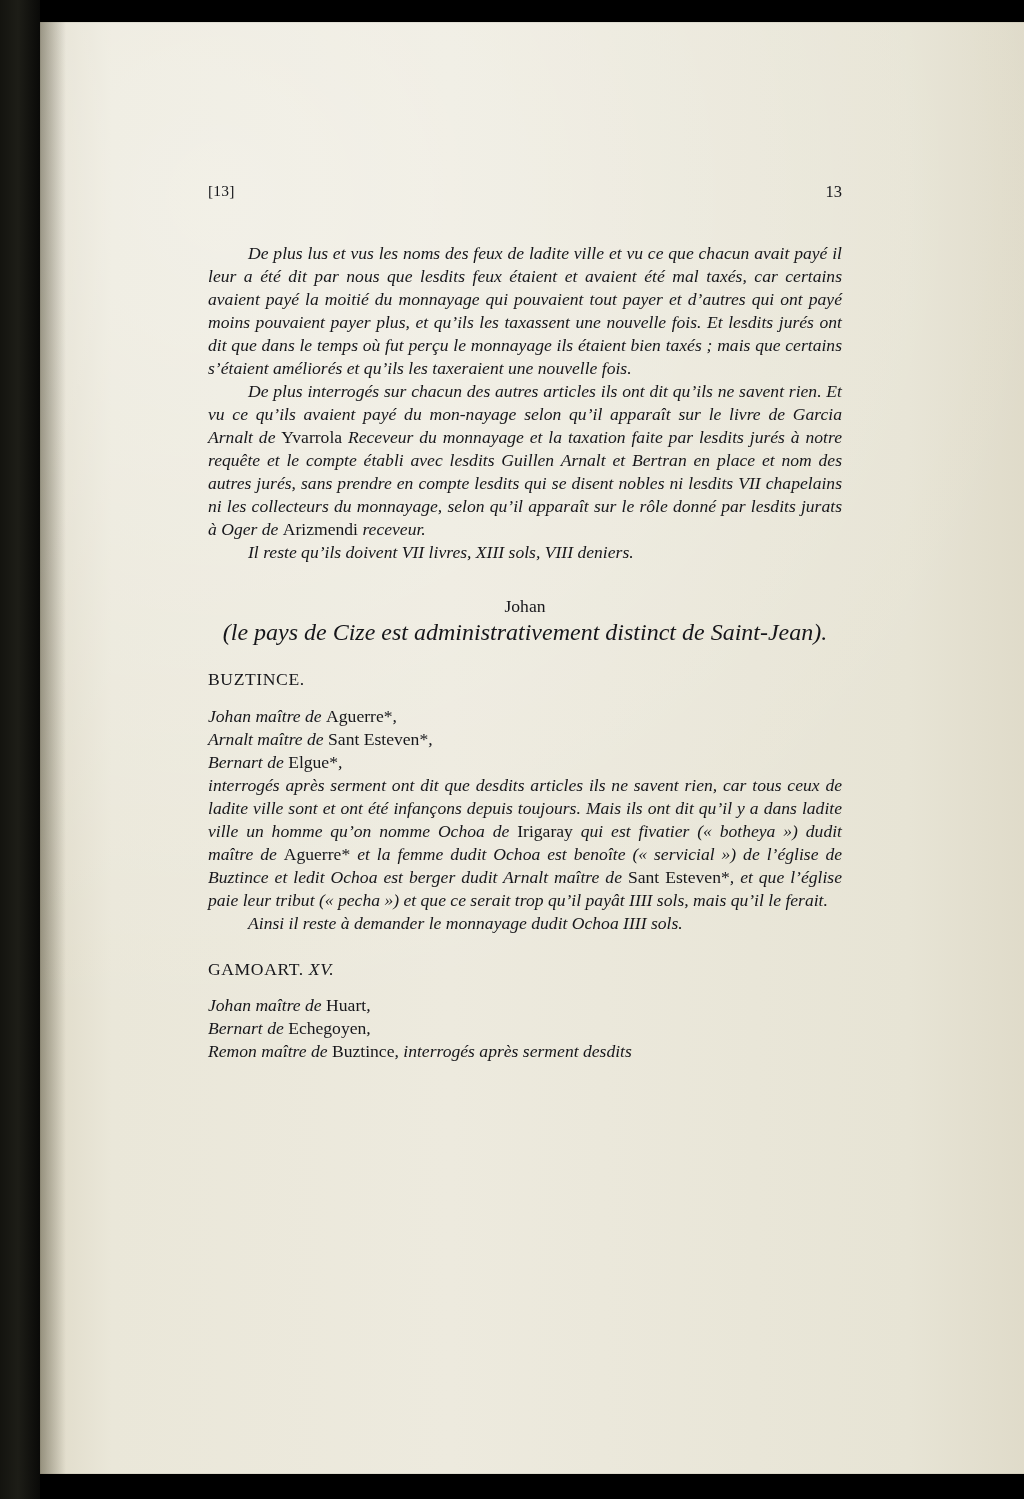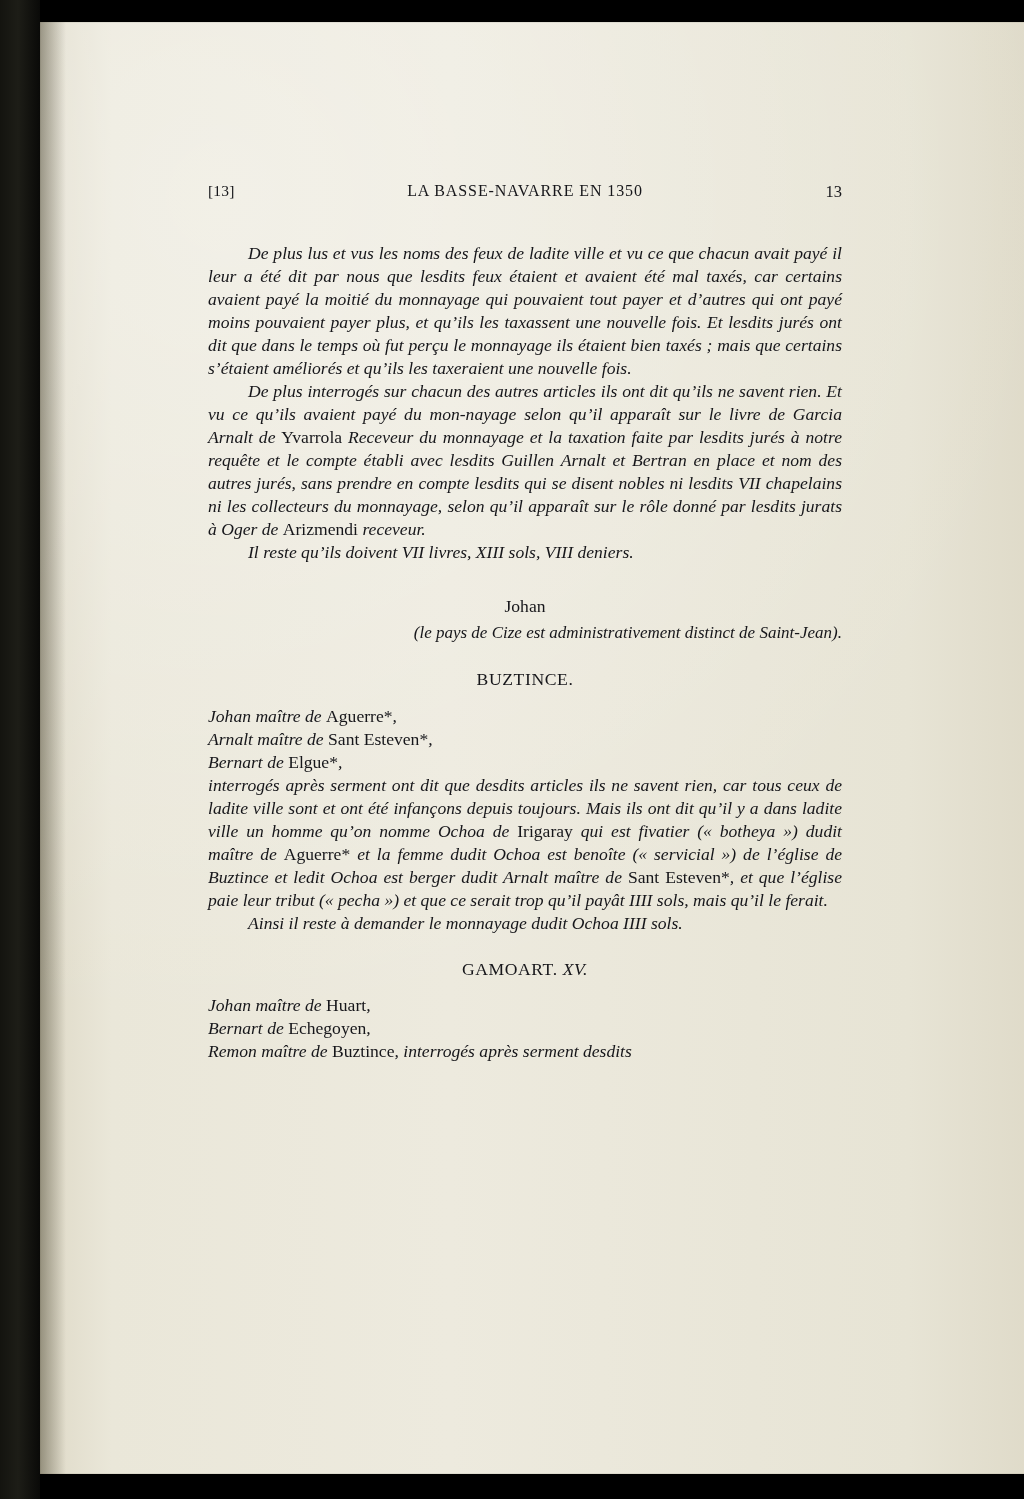--- a/index.html
+++ b/index.html
@@ -107,31 +107,30 @@
   }
   .roman { font-style: normal; }
 
   .center-line {
     text-align: center;
     font-style: normal;
     font-size: 17.6px;
     line-height: 25.6px;
   }
   .section-note {
-    text-align: right;
+    text-align: center;
     font-style: italic;
-    font-size: 17px;
+    font-size: 24px;
     line-height: 25.6px;
   }
   .gap-lg { height: 30px; }
   .gap-md { height: 22px; }
   .gap-sm { height: 12px; }
 
   .heading {
-    text-align: center;
     font-style: normal;
     font-size: 17.6px;
     letter-spacing: 0.6px;
     line-height: 25.6px;
   }
   .namelist p {
     text-indent: 0;
   }
   .star { font-style: normal; }
 </style>
@@ -139,21 +138,20 @@
 <body>
 
 <div class="scan">
   <div class="gutter"></div>
 
   <div class="page">
     <div class="content">
 
       <div class="runhead">
         <span class="folio-left">[13]</span>
-        <span class="title">LA BASSE-NAVARRE EN 1350</span>
         <span class="folio-right">13</span>
       </div>
 
       <p class="indent">De plus lus et vus les noms des feux de ladite ville et vu ce que chacun avait payé il leur a été dit par nous que lesdits feux étaient et avaient été mal taxés, car certains avaient payé la moitié du monnayage qui pouvaient tout payer et d’autres qui ont payé moins pouvaient payer plus, et qu’ils les taxassent une nouvelle fois. Et lesdits jurés ont dit que dans le temps où fut perçu le monnayage ils étaient bien taxés ; mais que certains s’étaient améliorés et qu’ils les taxeraient une nouvelle fois.</p>
 
       <p class="indent"><span>De plus interrogés sur chacun des autres articles ils ont dit qu’ils ne savent rien. Et vu ce qu’ils avaient payé du mon-nayage selon qu’il apparaît sur le livre de Garcia Arnalt de </span><span class="roman">Yvarrola</span><span> Receveur du monnayage et la taxation faite par lesdits jurés à notre requête et le compte établi avec lesdits Guillen Arnalt et Bertran en place et nom des autres jurés, sans prendre en compte lesdits qui se disent nobles ni lesdits VII chapelains ni les collecteurs du monnayage, selon qu’il apparaît sur le rôle donné par lesdits jurats à Oger de </span><span class="roman">Arizmendi</span><span> receveur.</span></p>
 
       <p class="indent">Il reste qu’ils doivent VII livres, XIII sols, VIII deniers.</p>
 
       <div class="gap-lg"></div>

